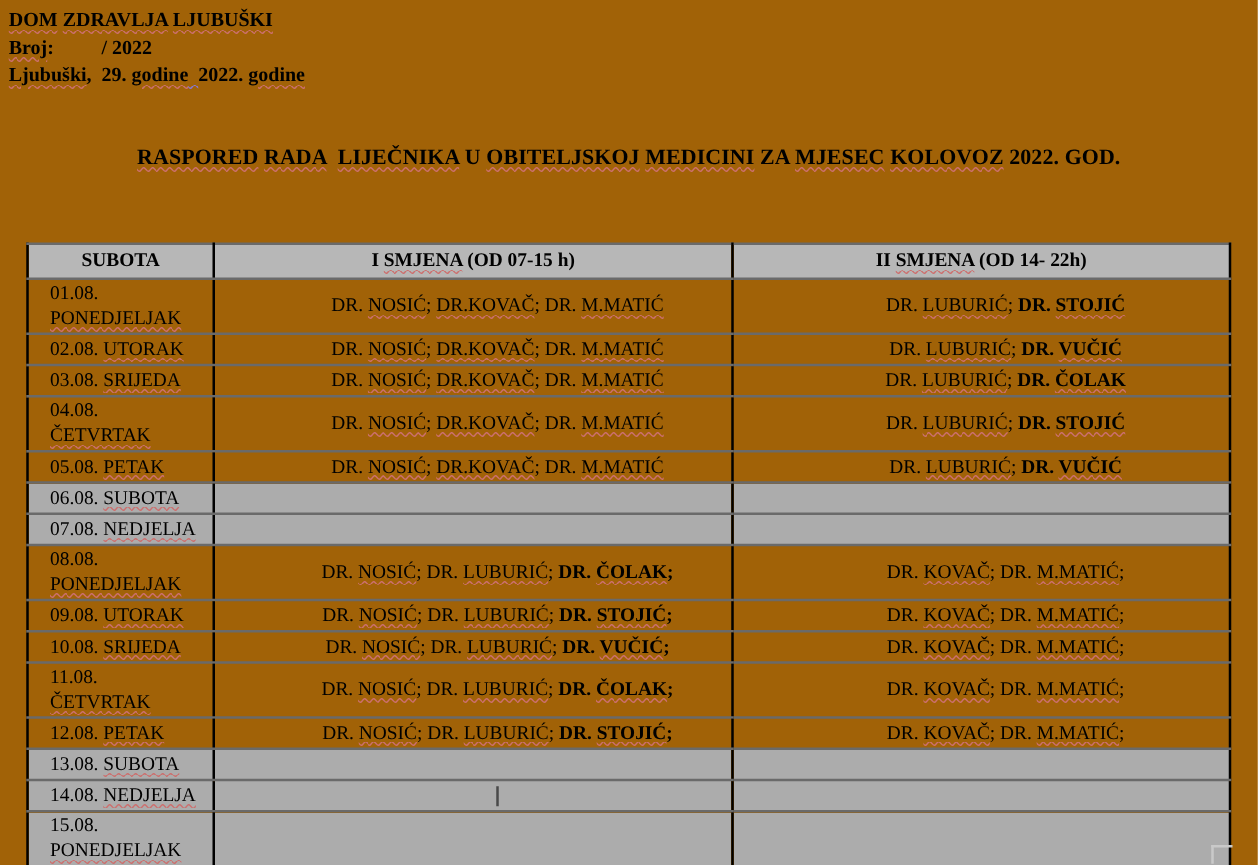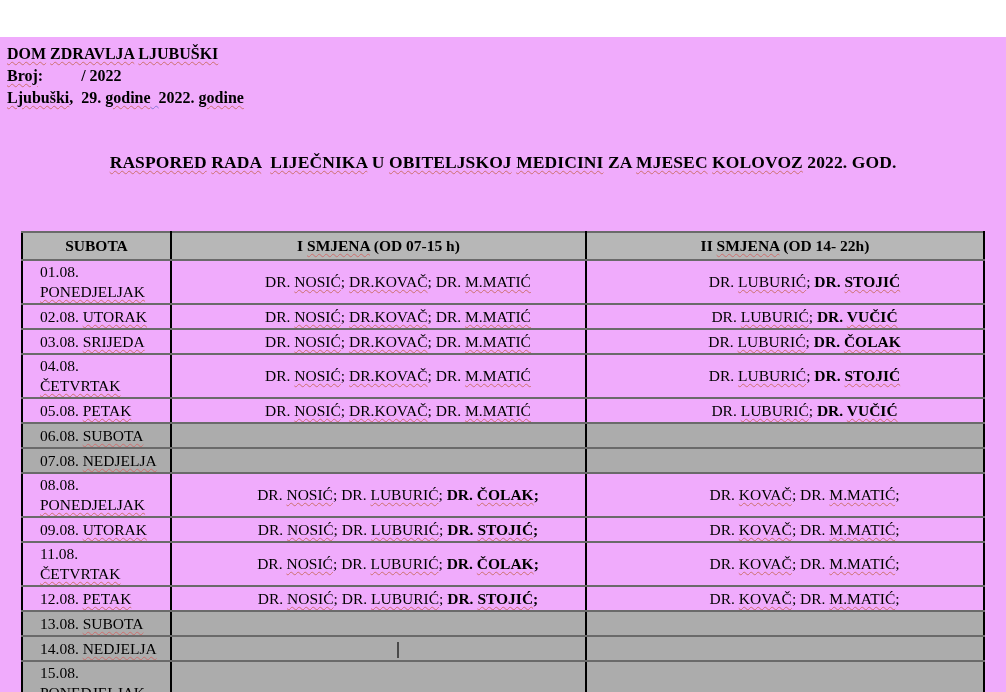--- a/index.html
+++ b/index.html
@@ -1,21 +1,21 @@
 <!DOCTYPE html>
 <html><head>
 <meta charset="utf-8">
 <style>
   html,body{margin:0;padding:0;}
   body{
     width:1006px;height:692px;position:relative;background:#fff;
     font-family:"Liberation Serif","DejaVu Serif",serif;color:#000;
     --header-fill:#b7b7b7;--weekend-fill:#acacac;--sp-color:#cc6f6e;--gr-color:#8678d6;
   }
-  .page{position:absolute;inset:0;background:#f0abfc;overflow:hidden;margin-top:37px;}
+  .page{position:absolute;inset:0;background:#a16207;overflow:hidden;}
 
   .letterhead{position:absolute;left:7px;top:6px;font-weight:bold;font-size:16px;line-height:22px;}
   .letterhead p{margin:0;white-space:pre-wrap;}
   .tabgap{display:inline-block;width:38px;}
 
   .doc-title{position:absolute;top:115px;left:0;width:100%;text-align:center;
     font-size:17.5px;font-weight:bold;margin:0;white-space:pre-wrap;letter-spacing:.1px;}
 
   table.schedule{position:absolute;left:21px;top:194px;width:962px;
     border-collapse:collapse;table-layout:fixed;font-size:15.5px;
@@ -107,20 +107,25 @@
           <td class="datecell">08.08. <span class="sp">PONEDJELJAK</span></td>
           <td class="c">DR. <span class="sp">NOSIĆ</span>; DR. <span class="sp">LUBURIĆ</span>; <b>DR. <span class="sp">ČOLAK</span>;</b></td>
           <td class="c">DR. <span class="sp">KOVAČ</span>; DR. <span class="sp">M.MATIĆ</span>;</td>
         </tr>
         <tr>
           <td class="datecell">09.08. <span class="sp">UTORAK</span></td>
           <td class="c">DR. <span class="sp">NOSIĆ</span>; DR. <span class="sp">LUBURIĆ</span>; <b>DR. <span class="sp">STOJIĆ</span>;</b></td>
           <td class="c">DR. <span class="sp">KOVAČ</span>; DR. <span class="sp">M.MATIĆ</span>;</td>
         </tr>
         <tr>
+          <td class="datecell">10.08. <span class="sp">SRIJEDA</span></td>
+          <td class="c">DR. <span class="sp">NOSIĆ</span>; DR. <span class="sp">LUBURIĆ</span>; <b>DR. <span class="sp">VUČIĆ</span>;</b></td>
+          <td class="c">DR. <span class="sp">KOVAČ</span>; DR. <span class="sp">M.MATIĆ</span>;</td>
+        </tr>
+        <tr>
           <td class="datecell">11.08. <span class="sp">ČETVRTAK</span></td>
           <td class="c">DR. <span class="sp">NOSIĆ</span>; DR. <span class="sp">LUBURIĆ</span>; <b>DR. <span class="sp">ČOLAK</span>;</b></td>
           <td class="c">DR. <span class="sp">KOVAČ</span>; DR. <span class="sp">M.MATIĆ</span>;</td>
         </tr>
         <tr>
           <td class="datecell">12.08. <span class="sp">PETAK</span></td>
           <td class="c">DR. <span class="sp">NOSIĆ</span>; DR. <span class="sp">LUBURIĆ</span>; <b>DR. <span class="sp">STOJIĆ</span>;</b></td>
           <td class="c">DR. <span class="sp">KOVAČ</span>; DR. <span class="sp">M.MATIĆ</span>;</td>
         </tr>
         <tr class="shaded">

